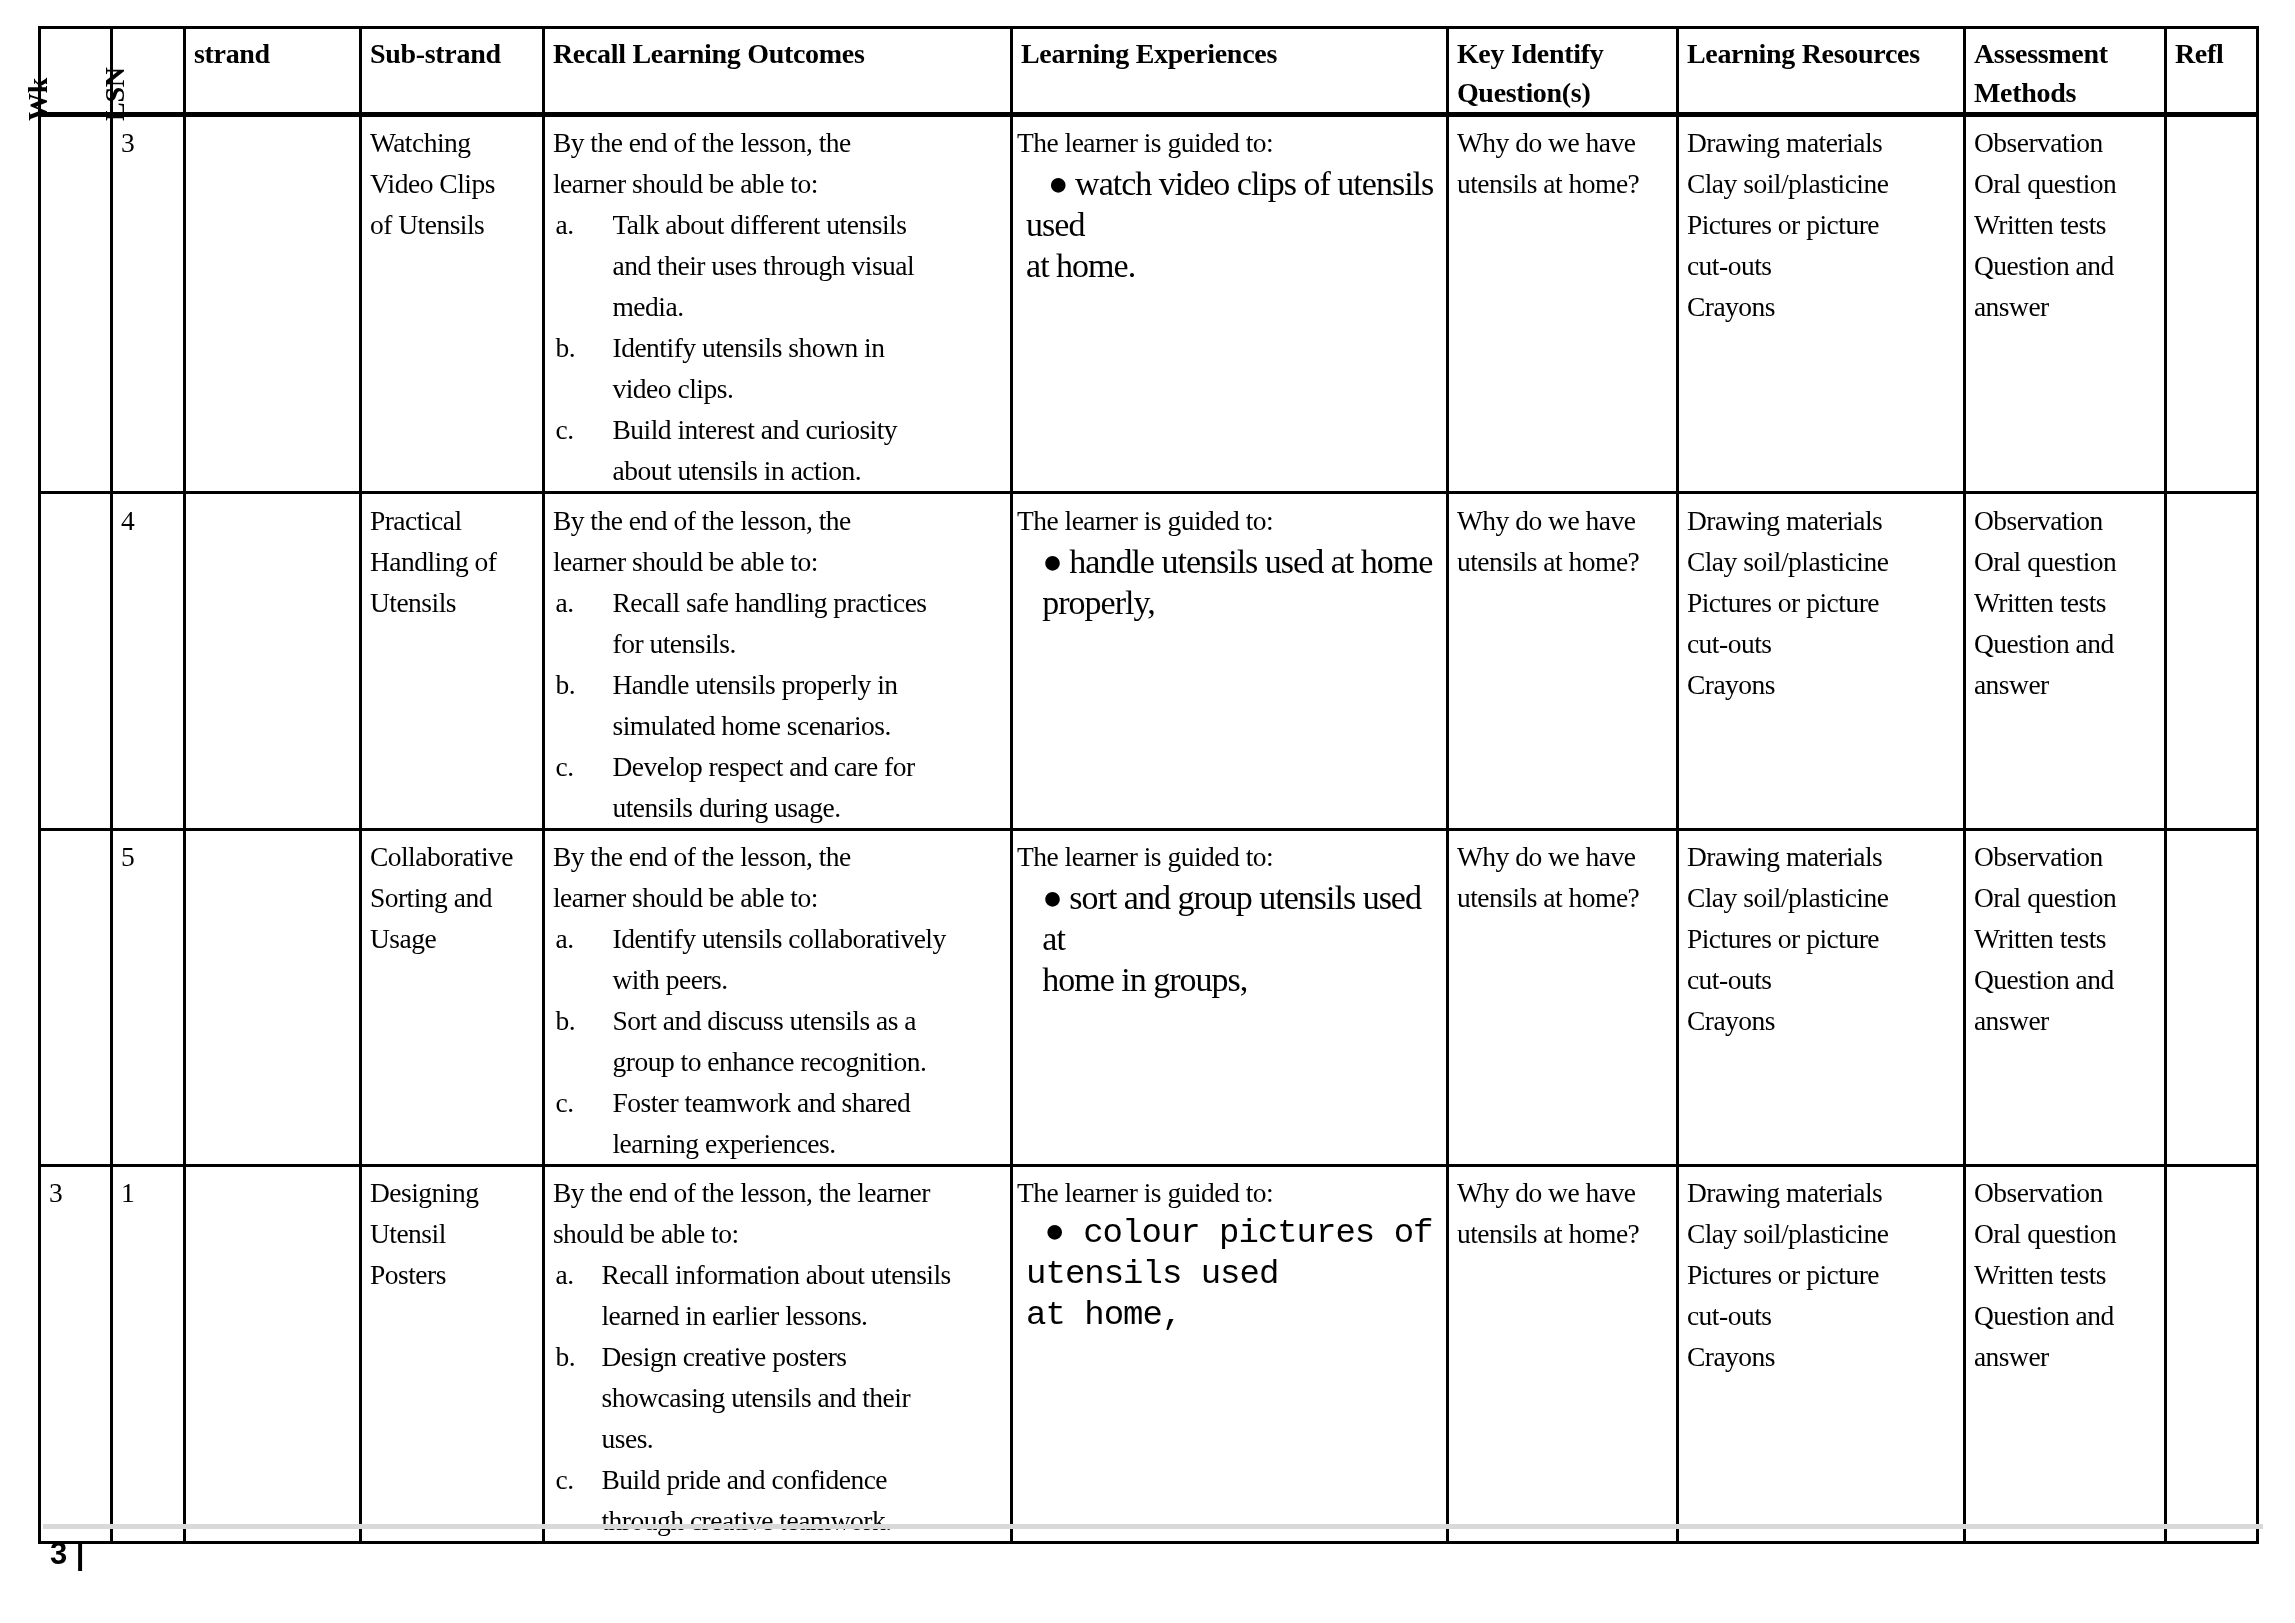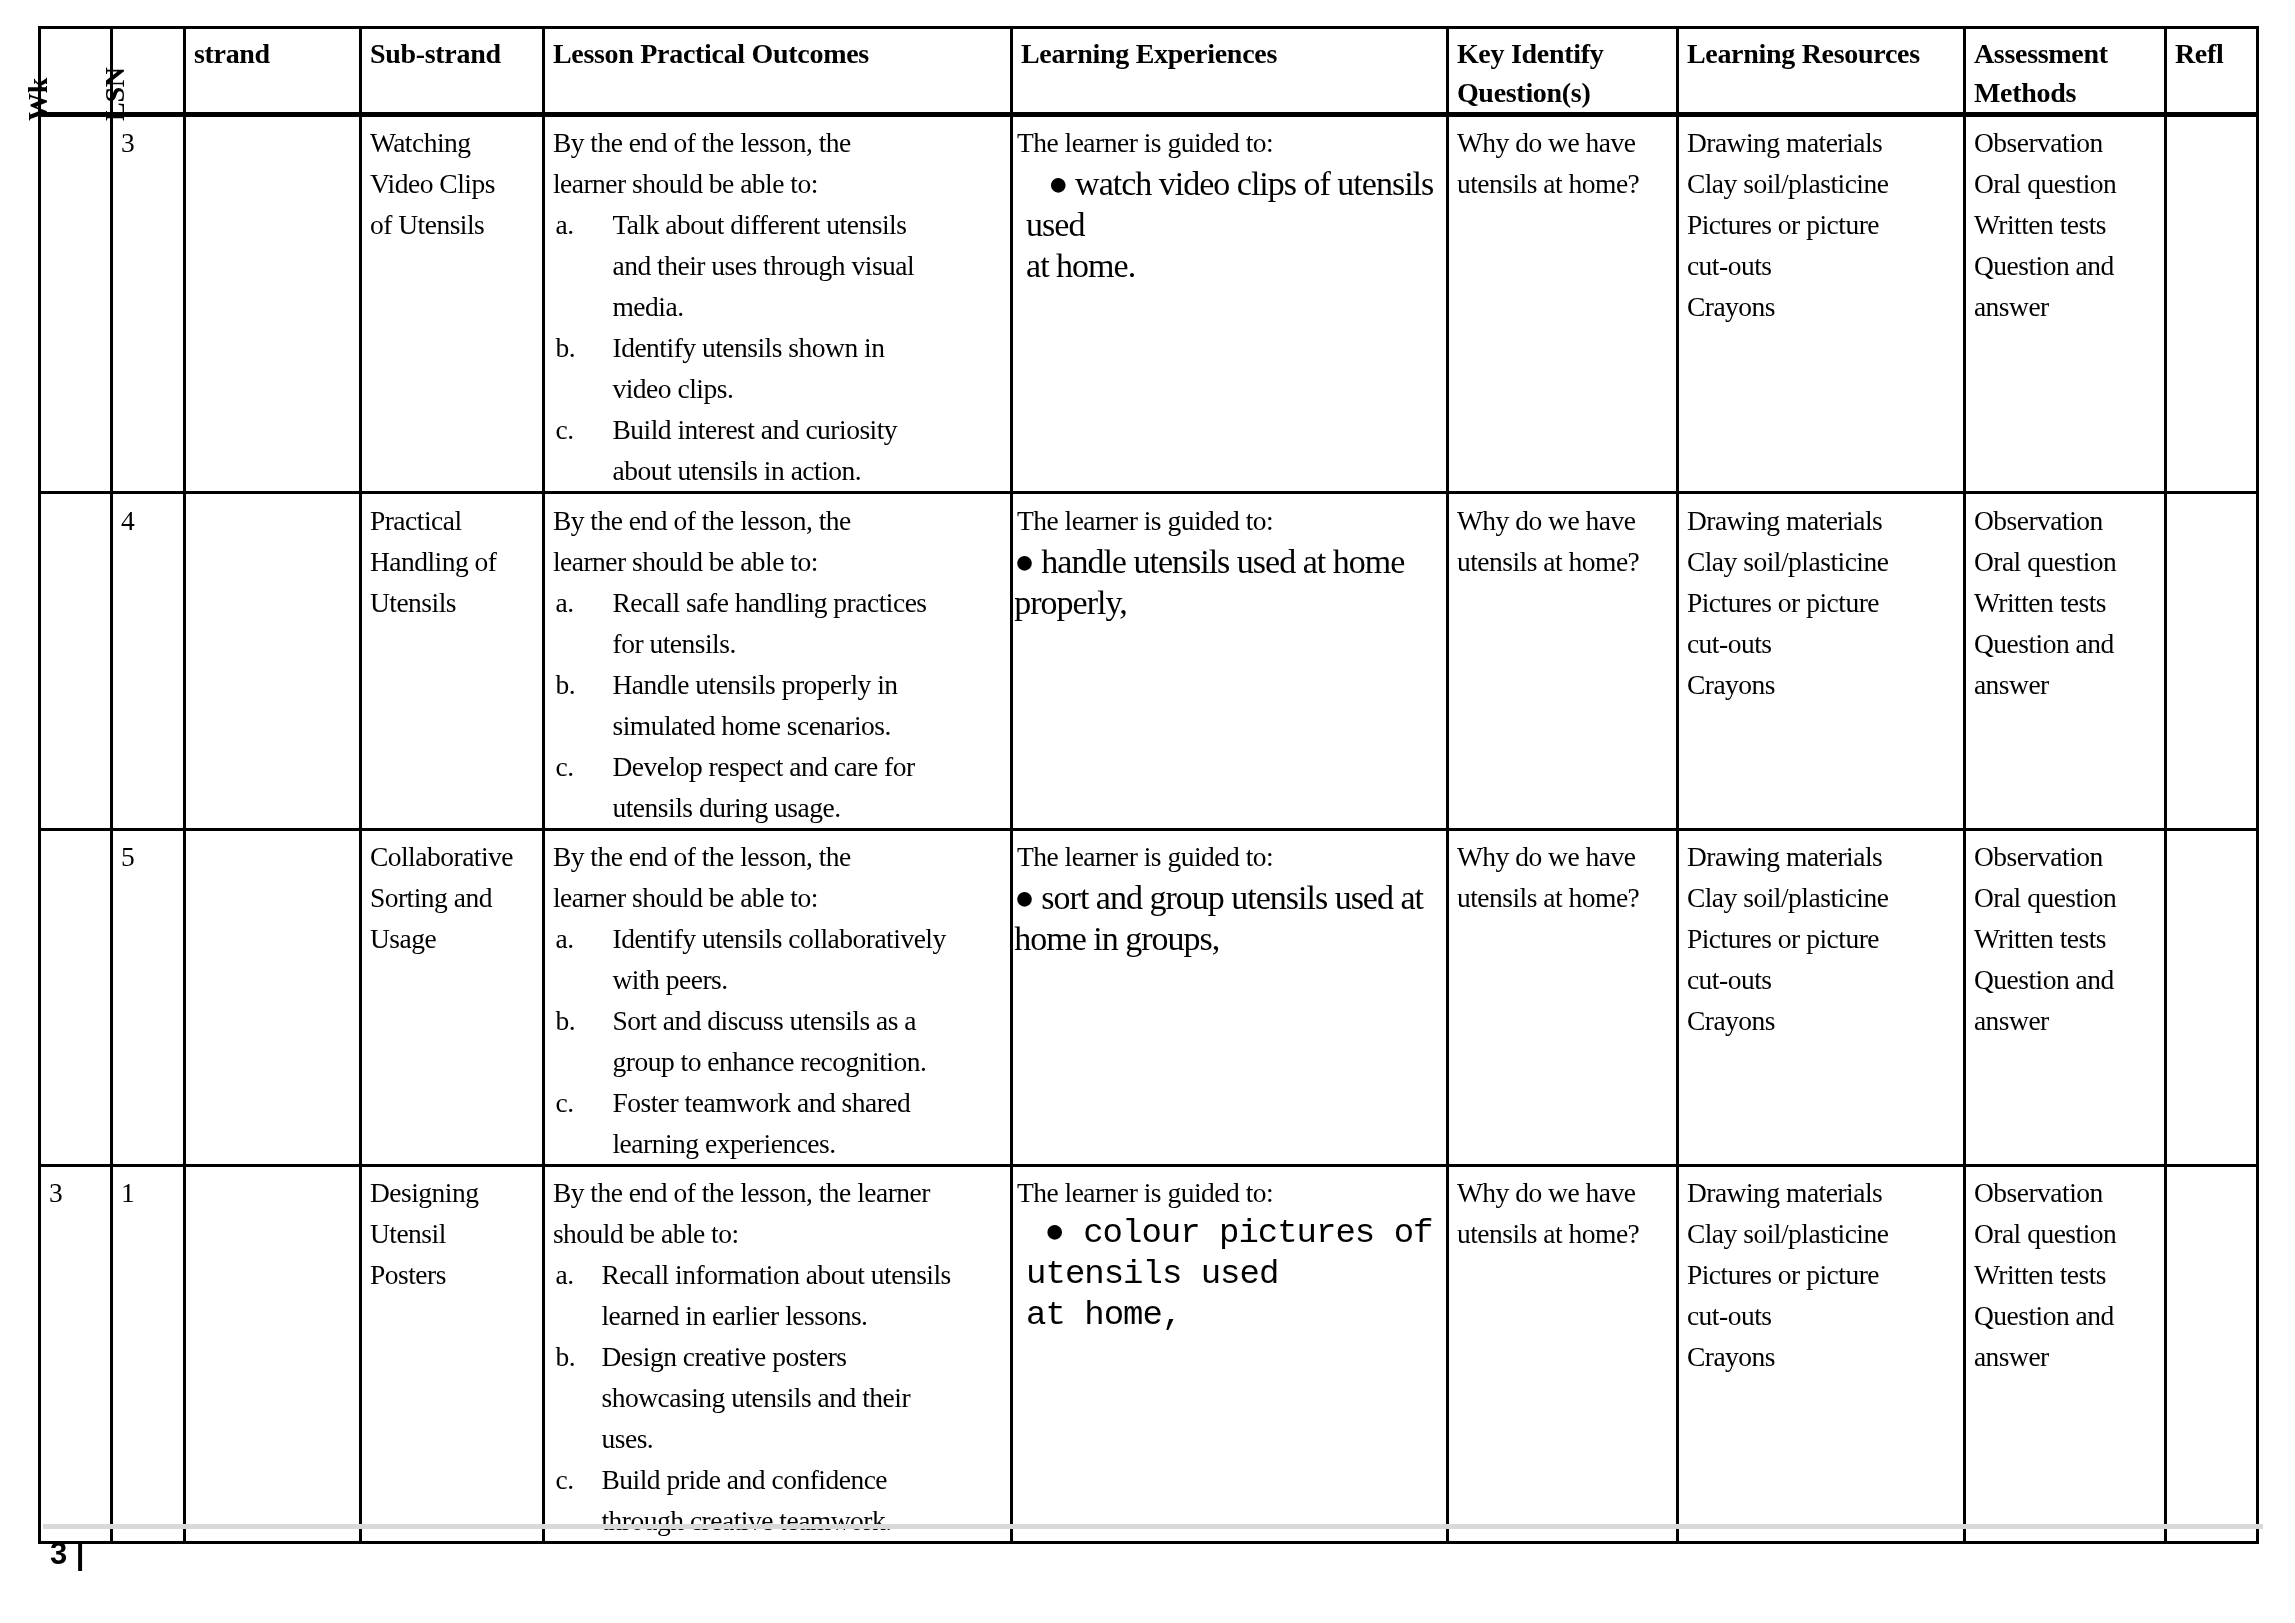--- a/index.html
+++ b/index.html
@@ -48,21 +48,21 @@
   .om { flex:0 0 57px; }
   .ot { flex:1; white-space:pre-line; }
   td.small { font-size:25px; line-height:37px; }
   td.small .om { flex-basis:46px; }
 
   
   td.exp { padding-left:3.9px; }
   .bullet { white-space:pre-line; letter-spacing:-1px; font-size:34px; }
   .bullet.ind1  { padding-left:9.2px; text-indent:22px; }
   .bullet.ind4  { padding-left:9.2px; text-indent:18.3px;font-family:Liberation Mono, monospace; }
-  .bullet.flush { margin-left:-2.6px; }
+  .bullet.flush { margin-left:-2.6px;padding-left:28px; }
 
   
   .footer-line {
     position:absolute; left:43px; top:1524px; width:2220px; height:5.2px;
     background:#d9d9d9;
   }
   .footer-page {
     position:absolute; left:50px; top:1536px;
     font-family:"Liberation Sans","DejaVu Sans",sans-serif;
     font-weight:bold; font-size:31px; color:#000;
@@ -90,21 +90,21 @@
     <thead>
       <tr>
         <th class="vcell">
           <span class="vtext wk">Wk</span>
         </th>
         <th class="vcell">
           <span class="vtext lsn">LSN</span>
         </th>
         <th>strand</th>
         <th>Sub-strand</th>
-        <th>Lesson Practical Outcomes</th>
+        <th>Recall Learning Outcomes</th>
         <th>Learning Experiences</th>
         <th class="pre">Key Identify
 Question(s)</th>
         <th>Learning Resources</th>
         <th class="pre">Assessment
 Methods</th>
         <th>Refl</th>
       </tr>
     </thead>
 

